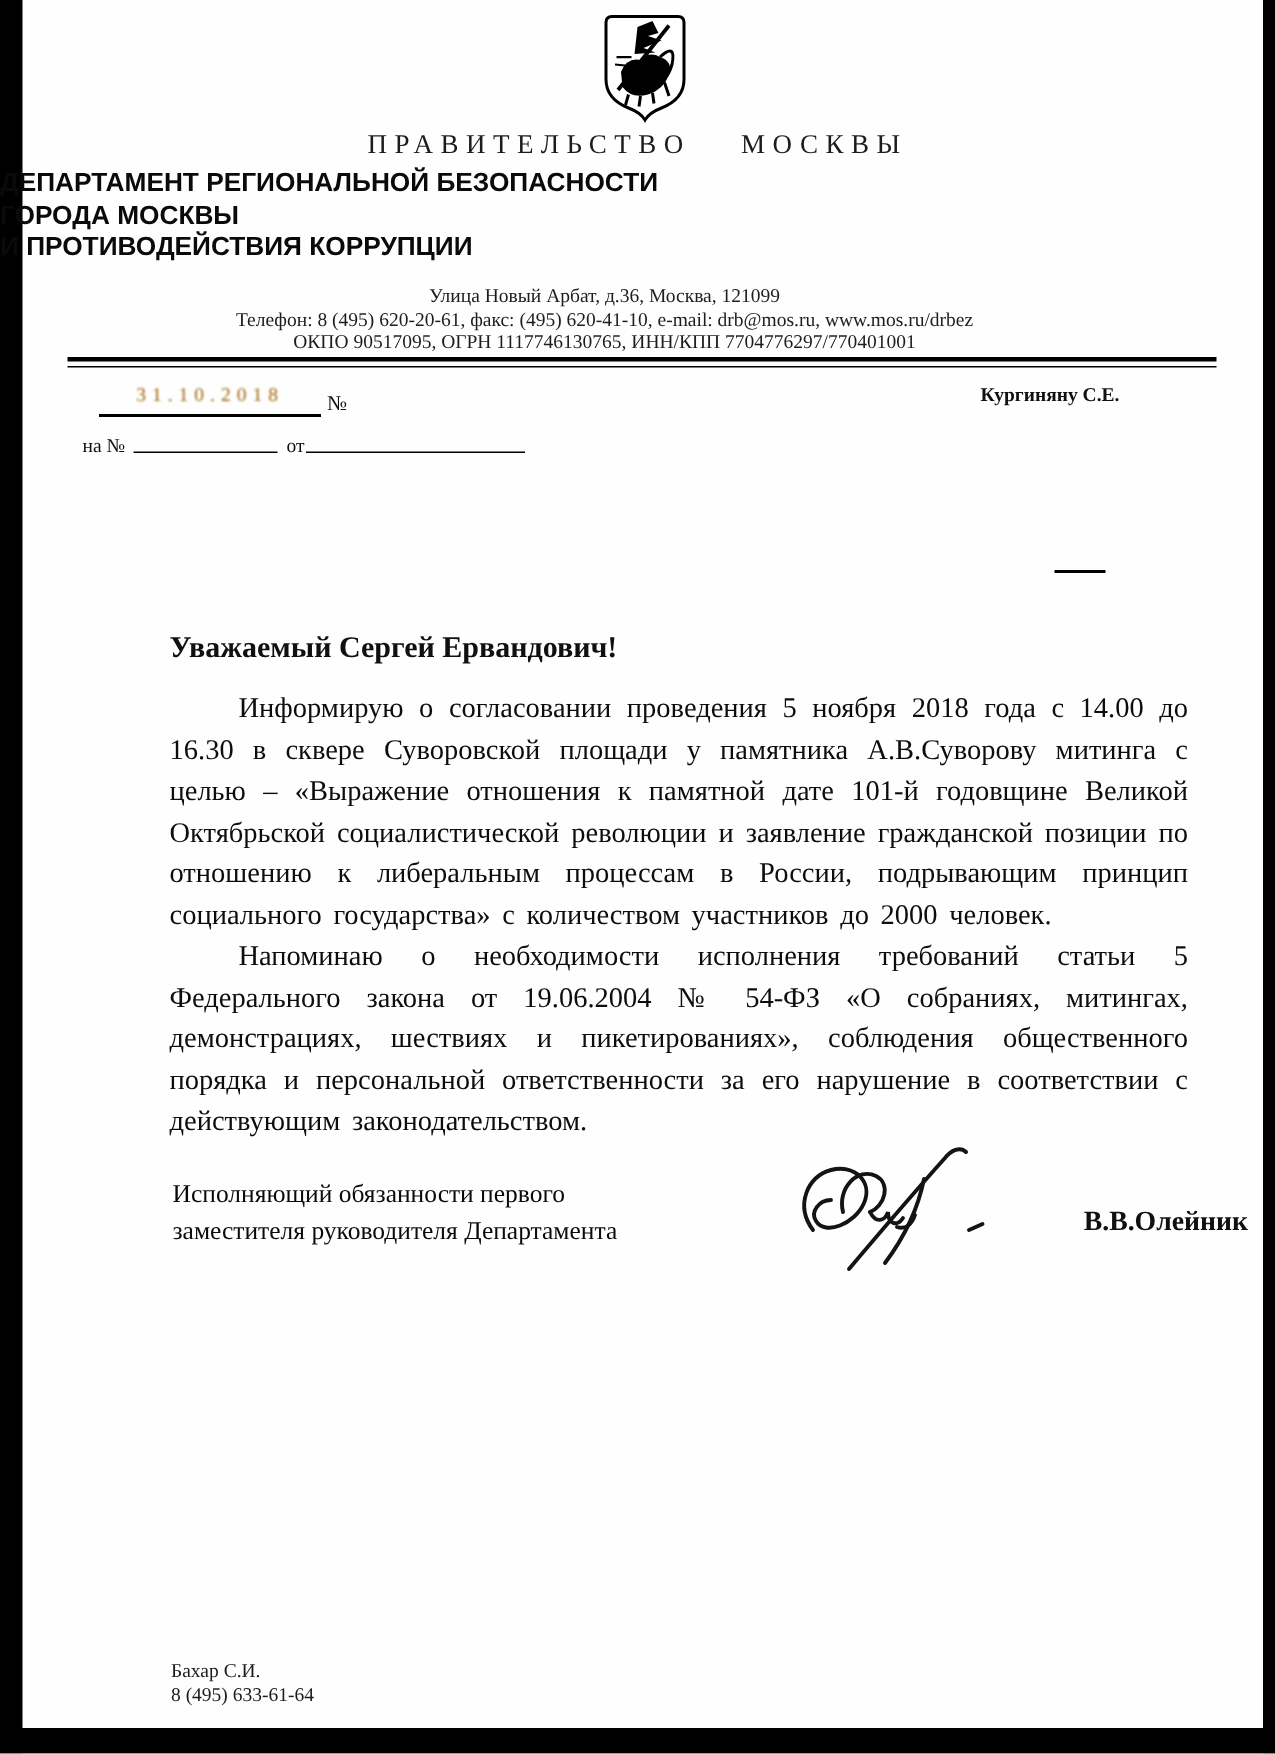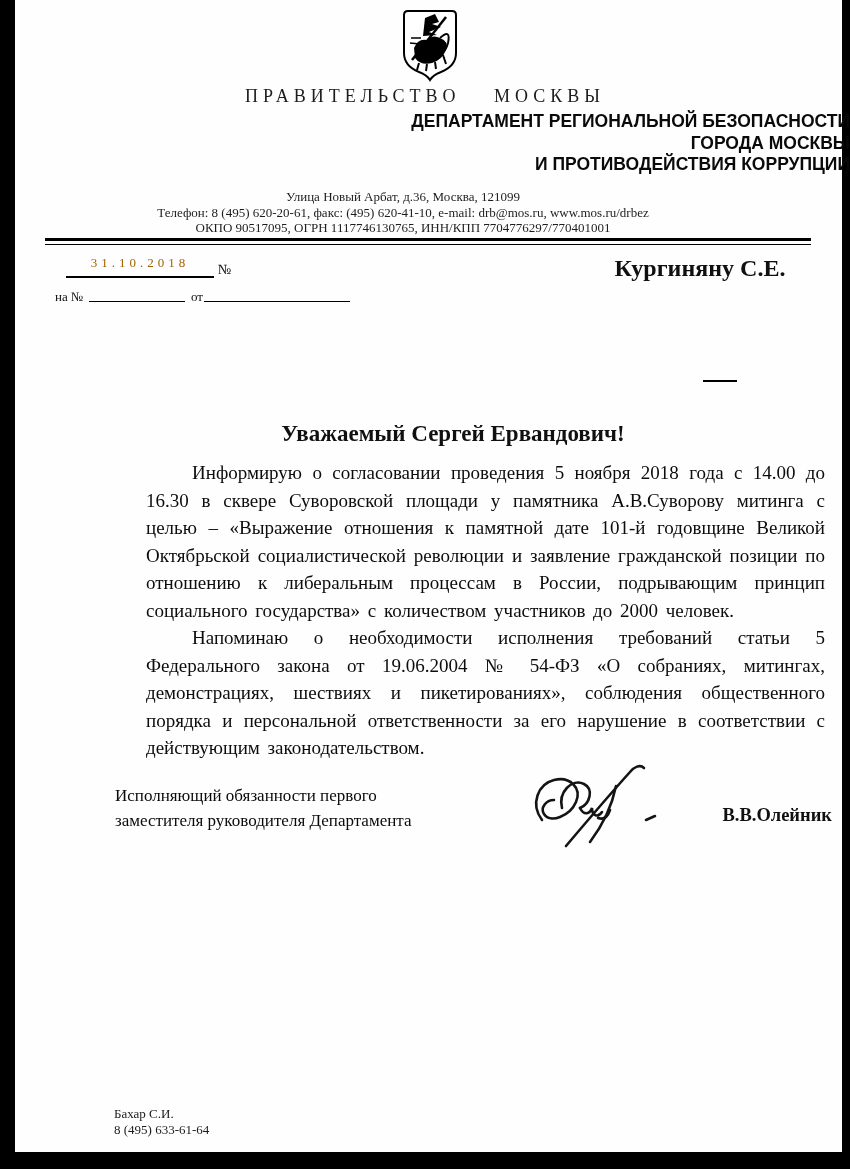--- a/index.html
+++ b/index.html
@@ -13,57 +13,57 @@
   .strip-right  { left:842px; top:0; width:8px; height:1169px; }
   .strip-bottom { left:0; top:1152px; width:850px; height:17px; }
 
   .emblem { position:absolute; left:399px; top:8px; }
 
   .gov-title {
     position:absolute; left:0; top:86px; width:850px; text-align:center;
     font-size:18px; letter-spacing:5px; word-spacing:24px; color:#1c1c1c;
   }
   .dept {
-    position:absolute; left:0; top:111px; width:850px; text-align:right;
+    position:absolute; left:0; top:111px; width:850px; text-align:left;
     font-family:"Liberation Sans", sans-serif; font-weight:bold;
     font-size:17.5px; line-height:21.5px; color:#0a0a0a;
   }
   .contact {
     position:absolute; left:0; top:189px; width:806px; text-align:center;
     font-size:13px; line-height:15.5px; color:#1d1d1d;
   }
   .rule {
     position:absolute; left:45px; top:238px; width:766px; height:2.5px;
     border-top:3.5px solid #000; border-bottom:1.5px solid #000;
   }
 
   .stamp-line { position:absolute; left:66px; top:250px; width:148px; height:26px;
     border-bottom:2px solid #000; text-align:center; }
   .stamp-date { font-size:13px; letter-spacing:4px; color:#a16207;
     filter:blur(0.6px); line-height:26px; }
   .no-label { position:absolute; left:218px; top:262px; font-size:14px; }
   .ref-number { position:absolute; left:228px; top:247px; width:140px; height:27px;
     border-bottom:2px solid #000; text-align:center; font-weight:bold; font-size:20px; }
   .addressee { position:absolute; left:605px; top:255px; width:190px; text-align:center;
-    font-weight:bold; font-size:24px; }
+    font-weight:bold; font-size:13px; }
 
   .na-label { position:absolute; left:55px; top:289px; font-size:13px; }
   .line-a { position:absolute; left:89px; top:275px; width:96px; height:26px;
     border-bottom:1.5px solid #000; }
   .ot-label { position:absolute; left:191px; top:289px; font-size:13px; }
   .line-b { position:absolute; left:204px; top:275px; width:146px; height:26px;
     border-bottom:1.5px solid #000; }
 
   .mark-dash { position:absolute; left:703px; top:380px; width:34px; height:2px; background:#000; }
 
-  .salutation { position:absolute; left:113px; top:421px; width:680px; text-align:center;
-    font-weight:bold; font-size:23px; }
+  .salutation { position:absolute; left:113px; top:421px; width:680px; 
+    font-weight:bold; font-size:20px; }
 
   .body-text { position:absolute; left:113px; top:459px; width:679px;
-    font-size:19px; line-height:27.5px; text-align:justify; word-spacing:3px; color:#0d0d0d;margin-left:33px; }
+    font-size:19px; line-height:27.5px; text-align:justify; word-spacing:3px; color:#0d0d0d; }
   .body-text p { margin:0; text-indent:46px; }
 
   .signoff { position:absolute; left:115px; top:783px; width:420px;
     font-weight:normal; font-size:17px; line-height:25px; color:#0a0a0a; }
   .signature { position:absolute; left:528px; top:758px; }
   .signer { position:absolute; left:672px; top:805px; width:160px;
     font-weight:bold; font-size:18.5px;text-align:right; }
 
   .footer { position:absolute; left:114px; top:1106px; font-size:13px; line-height:15.5px; color:#1b1b1b; }
 </style>

